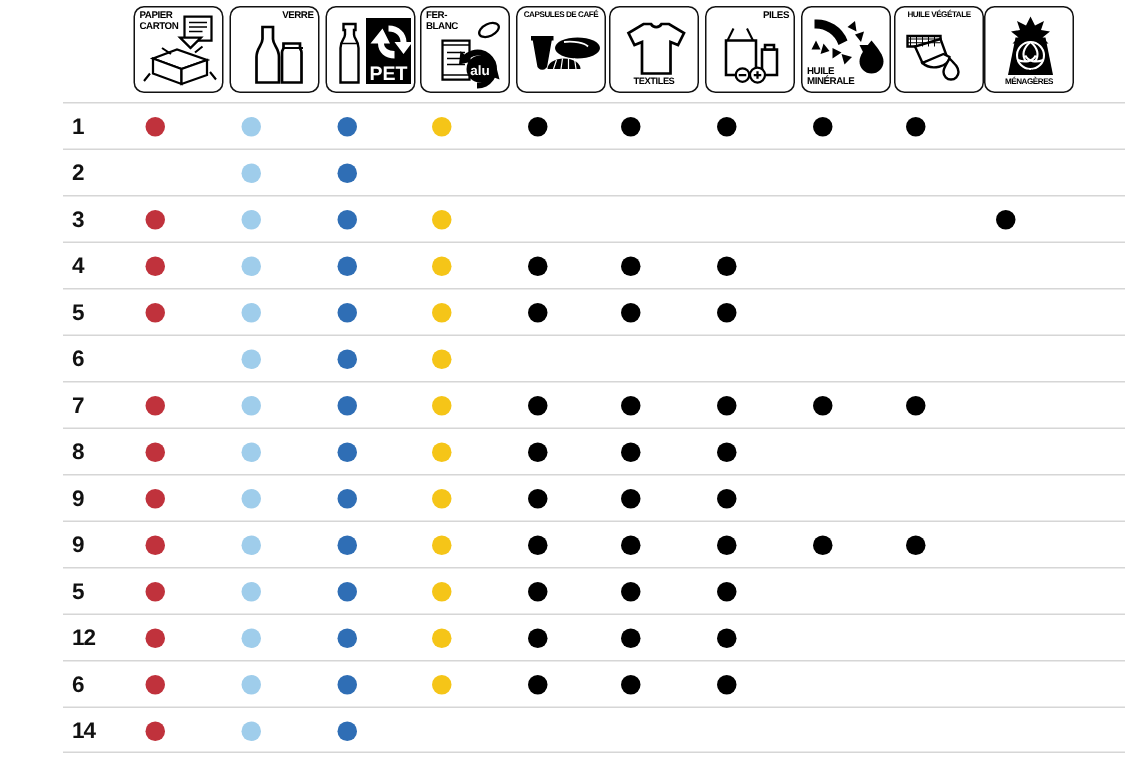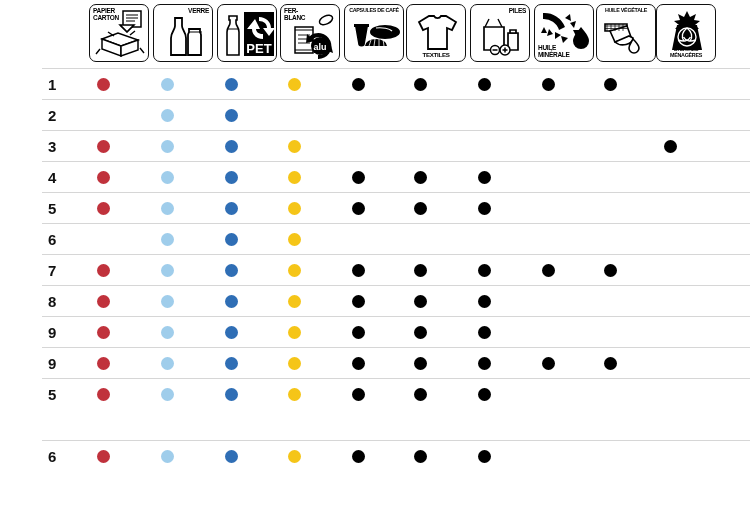--- a/index.html
+++ b/index.html
@@ -356,25 +356,41 @@
       <div class="row" style="top: 310px;">
         <div class="row-num">5</div>
         <div class="dot" style="left: 54.5px; background: rgb(192, 50, 60);"></div>
         <div class="dot" style="left: 118.5px; background: rgb(159, 205, 235);"></div>
         <div class="dot" style="left: 182.5px; background: rgb(47, 110, 181);"></div>
         <div class="dot" style="left: 245.5px; background: rgb(245, 197, 24);"></div>
         <div class="dot" style="left: 309.5px; background: rgb(0, 0, 0);"></div>
         <div class="dot" style="left: 371.5px; background: rgb(0, 0, 0);"></div>
         <div class="dot" style="left: 435.5px; background: rgb(0, 0, 0);"></div>
       </div>
+      <div class="row" style="top: 341px;">
+        <div class="row-num">12</div>
+        <div class="dot" style="left: 54.5px; background: rgb(192, 50, 60);"></div>
+        <div class="dot" style="left: 118.5px; background: rgb(159, 205, 235);"></div>
+        <div class="dot" style="left: 182.5px; background: rgb(47, 110, 181);"></div>
+        <div class="dot" style="left: 245.5px; background: rgb(245, 197, 24);"></div>
+        <div class="dot" style="left: 309.5px; background: rgb(0, 0, 0);"></div>
+        <div class="dot" style="left: 371.5px; background: rgb(0, 0, 0);"></div>
+        <div class="dot" style="left: 435.5px; background: rgb(0, 0, 0);"></div>
+      </div>
       <div class="row" style="top: 372px;">
         <div class="row-num">6</div>
         <div class="dot" style="left: 54.5px; background: rgb(192, 50, 60);"></div>
         <div class="dot" style="left: 118.5px; background: rgb(159, 205, 235);"></div>
         <div class="dot" style="left: 182.5px; background: rgb(47, 110, 181);"></div>
         <div class="dot" style="left: 245.5px; background: rgb(245, 197, 24);"></div>
         <div class="dot" style="left: 309.5px; background: rgb(0, 0, 0);"></div>
         <div class="dot" style="left: 371.5px; background: rgb(0, 0, 0);"></div>
         <div class="dot" style="left: 435.5px; background: rgb(0, 0, 0);"></div>
       </div>
+      <div class="row last" style="top: 403px;">
+        <div class="row-num">14</div>
+        <div class="dot" style="left: 54.5px; background: rgb(192, 50, 60);"></div>
+        <div class="dot" style="left: 118.5px; background: rgb(159, 205, 235);"></div>
+        <div class="dot" style="left: 182.5px; background: rgb(47, 110, 181);"></div>
+      </div>
     </div>
 
 </div>
 
 </body></html>

